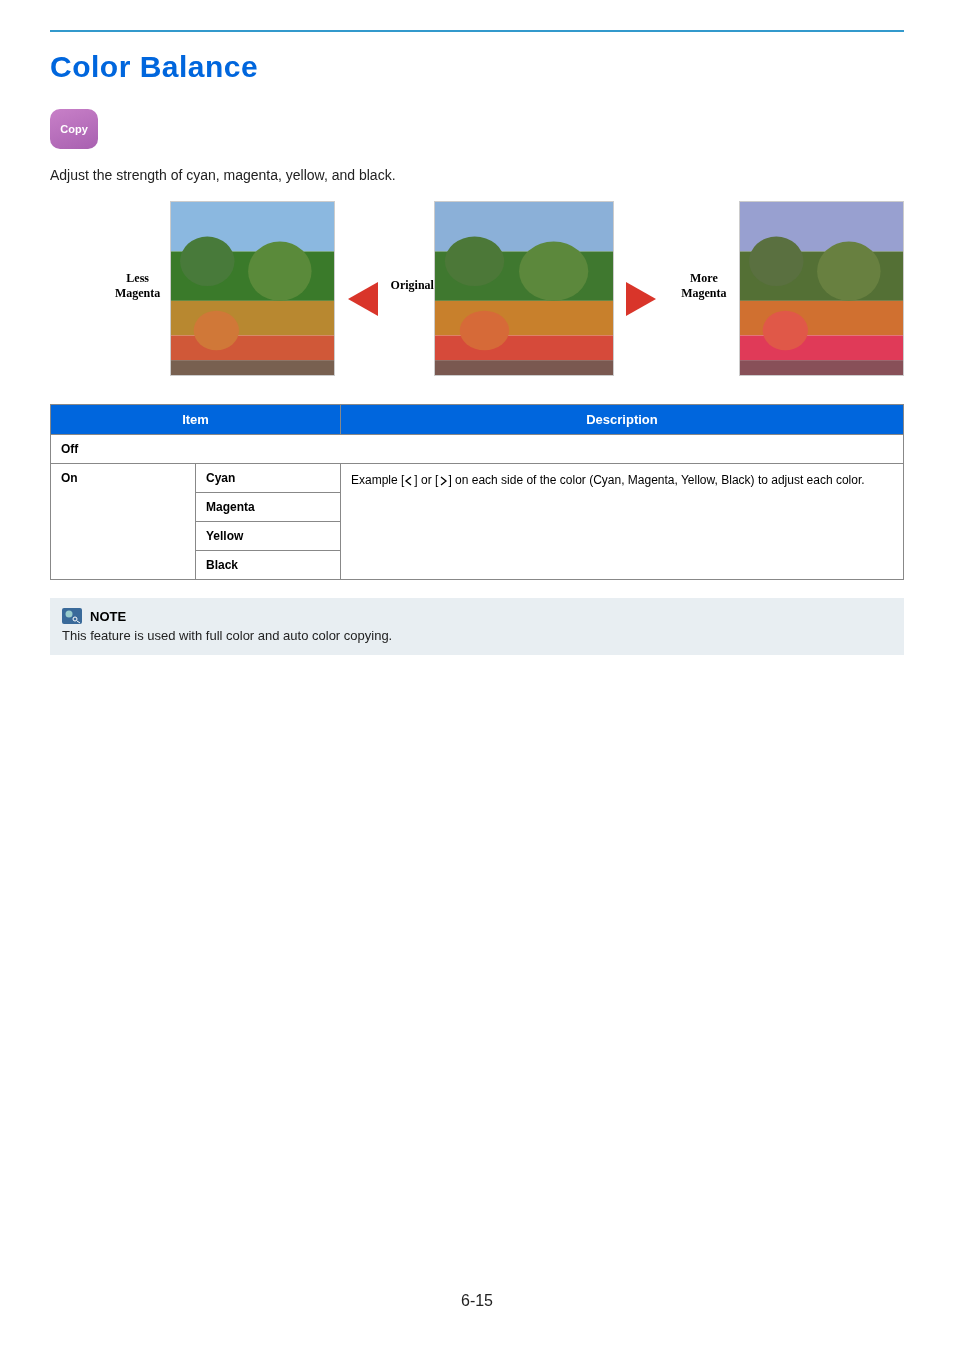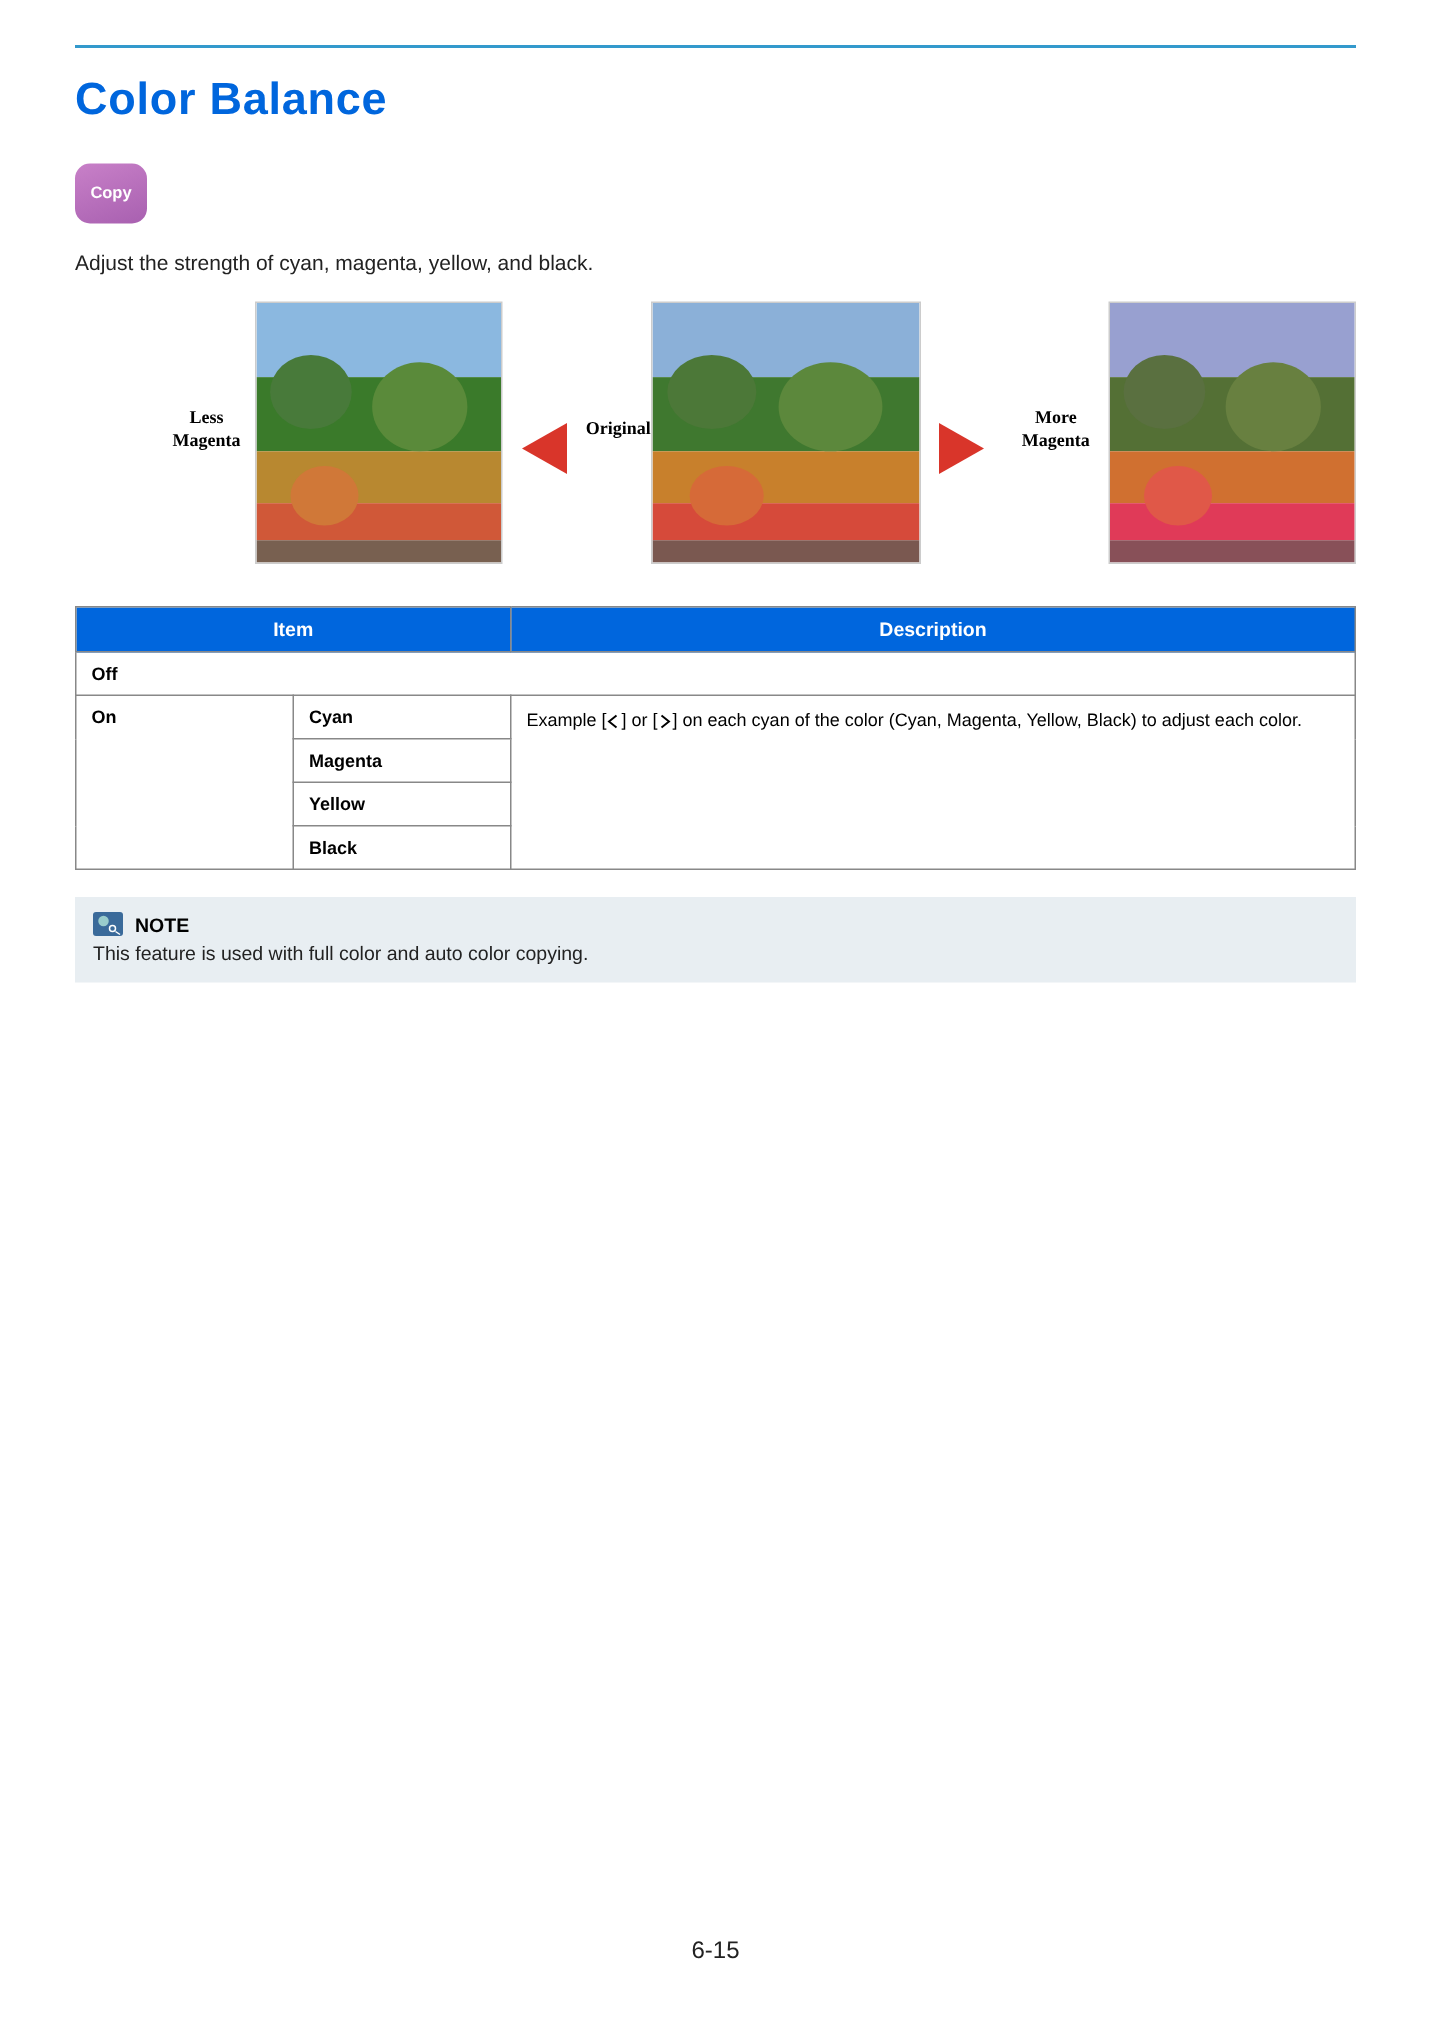--- a/index.html
+++ b/index.html
@@ -230,21 +230,21 @@
       <td class="bold" colspan="3">Off</td>
     </tr>
     <tr>
       <td class="bold" rowspan="4" style="width:17%;margin-left:44px;">On</td>
       <td class="bold" style="width:17%;">Cyan</td>
       <td class="desc-cell" rowspan="4">
         <span>Example [</span><svg style="display:inline-block;vertical-align:middle;width:10px;height:10px;">
               <polyline points="7,1 2,5 7,9" fill="none" stroke="#000" stroke-width="1.3"></polyline>
             </svg><span>] or [</span><svg style="display:inline-block;vertical-align:middle;width:10px;height:10px;">
               <polyline points="3,1 8,5 3,9" fill="none" stroke="#000" stroke-width="1.3"></polyline>
-            </svg><span>] on each cyan of the color (Cyan, Magenta, Yellow, Black) to adjust each color.</span>
+            </svg><span>] on each side of the color (Cyan, Magenta, Yellow, Black) to adjust each color.</span>
       </td>
     </tr>
     <tr>
           <td class="bold">Magenta</td>
         </tr>
     <tr>
           <td class="bold">Yellow</td>
         </tr>
     <tr>
           <td class="bold">Black</td>

